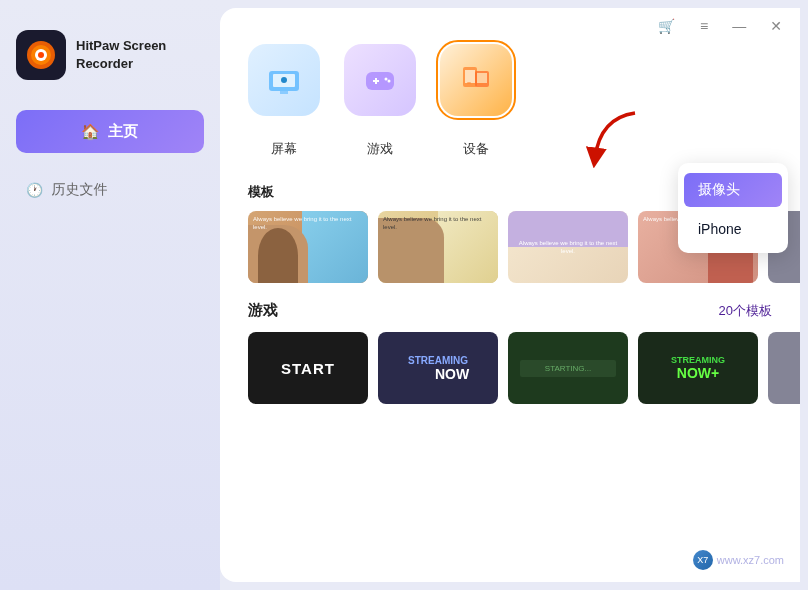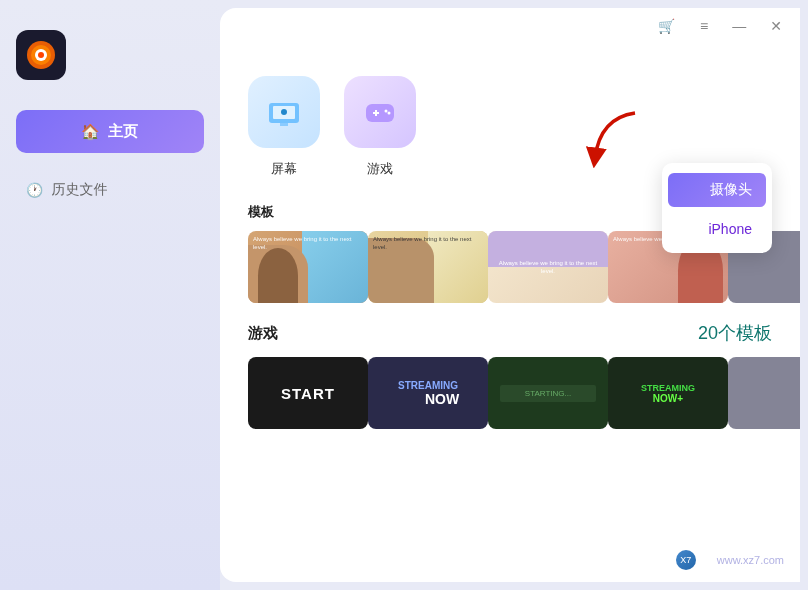--- a/index.html
+++ b/index.html
@@ -130,23 +130,22 @@
       display: flex;
       gap: 24px;
       padding: 0 28px;
       margin-bottom: 24px;
       align-items: flex-start;
     }
     .icon-item {
       display: flex;
       flex-direction: column;
       align-items: center;
-      gap: 12px;
-      cursor: pointer;
-      margin-top: 32px;
+      gap: 24px;
+      cursor: pointer;
     }
     .icon-box {
       width: 72px;
       height: 72px;
       border-radius: 18px;
       display: flex;
       align-items: center;
       justify-content: center;
       font-size: 32px;
     }
@@ -156,34 +155,33 @@
     .icon-box.orange2 { background: linear-gradient(135deg, #fff0d8, #ffb347); }
     .icon-label {
       font-size: 13px;
       color: #333;
       font-weight: 500;
     }
 
     
     .dropdown-menu {
       position: absolute;
-      right: 28px;
+      right: 12px;
       top: 155px;
       background: white;
       border-radius: 10px;
       box-shadow: 0 4px 20px rgba(0,0,0,0.15);
       padding: 6px 0;
       min-width: 110px;
       z-index: 20;
-      text-align: right;
     }
     .dropdown-item {
       padding: 10px 20px;
       font-size: 14px;
-      color: #6d28d9;
+      color: #0f172a;
       cursor: pointer;
       white-space: nowrap;
     }
     .dropdown-item.highlighted {
       background: linear-gradient(135deg, #7c6ef7, #a084f7);
       color: white;
       border-radius: 6px;
       margin: 4px 6px;
       padding: 8px 14px;
     }
@@ -195,27 +193,27 @@
       align-items: center;
       padding: 0 28px;
       margin-bottom: 12px;
     }
     .section-title {
       font-size: 15px;
       font-weight: 600;
       color: #222;
     }
     .section-count {
-      font-size: 18px;
-      color: #0f766e;
+      font-size: 13px;
+      color: #4c1d95;
     }
 
     .templates-scroll {
       display: flex;
-      gap: 0;
+      gap: 10px;
       padding: 0 28px;
       overflow: hidden;
     }
     .template-card {
       width: 120px;
       height: 72px;
       border-radius: 8px;
       overflow: hidden;
       flex-shrink: 0;
       position: relative;
@@ -282,21 +280,21 @@
 
     
     .watermark {
       position: absolute;
       bottom: 12px;
       right: 16px;
       font-size: 11px;
       color: rgba(100,100,200,0.5);
       display: flex;
       align-items: center;
-      gap: 21px;
+      gap: 4px;
     }
     .watermark-icon {
       width: 20px;
       height: 20px;
       border-radius: 50%;
       background: linear-gradient(135deg, #4488cc, #2266aa);
       display: flex;
       align-items: center;
       justify-content: center;
       color: white;
@@ -310,20 +308,22 @@
   <div class="logo-area">
     <div class="logo-icon">
 
       <svg width="34" height="34" viewBox="0 0 34 34">
         <circle cx="17" cy="17" r="14" fill="#ff6600" opacity="0.9"></circle>
         <circle cx="17" cy="17" r="10" fill="#ff8800" opacity="0.8"></circle>
         <circle cx="17" cy="17" r="6" fill="white"></circle>
         <circle cx="17" cy="17" r="3" fill="#ff4400"></circle>
       </svg>
     </div>
+    <div class="logo-text">HitPaw
+Screen Recorder</div>
   </div>
 
   <button class="home-btn">
     <span>🏠</span>
     <span>主页</span>
   </button>
 
   <div class="history-item">
     <span>🕐</span>
     <span>历史文件</span>
@@ -360,20 +360,33 @@
           <rect x="12" y="19" width="6" height="2" fill="white"></rect>
           <rect x="14" y="17" width="2" height="6" fill="white"></rect>
           <circle cx="25" cy="18" r="1.5" fill="white"></circle>
           <circle cx="28" cy="20" r="1.5" fill="white"></circle>
         </svg>
       </div>
       <span class="icon-label">游戏</span>
     </div>
 
 
+    <div class="icon-item">
+      <div class="icon-box orange2" style="background: linear-gradient(135deg, #fff0d8, #ffb347); outline: 2px solid #ff8800; outline-offset: 2px;">
+        <svg width="38" height="38" viewBox="0 0 38 38">
+          <rect x="6" y="6" width="14" height="20" rx="2" fill="#ff8833" opacity="0.8"></rect>
+          <rect x="8" y="9" width="10" height="13" fill="#ffe0bb"></rect>
+          <rect x="18" y="10" width="14" height="16" rx="2" fill="#ff6622" opacity="0.7"></rect>
+          <rect x="20" y="12" width="10" height="10" fill="#ffd0a0"></rect>
+          <rect x="22" y="22" width="4" height="2" rx="1" fill="#ff8833" opacity="0.6"></rect>
+          <rect x="10" y="21" width="4" height="2" rx="1" fill="#ff8833" opacity="0.6"></rect>
+        </svg>
+      </div>
+      <span class="icon-label">设备</span>
+    </div>
   </div>
 
   <div style="position:absolute; right: 155px; top: 100px; z-index: 15; pointer-events:none;">
     <svg width="60" height="60" viewBox="0 0 60 60">
       <defs>
         <marker id="arrowhead" markerWidth="6" markerHeight="6" refX="3" refY="3" orient="auto">
           <polygon points="0 0, 6 3, 0 6" fill="#cc1100"></polygon>
         </marker>
       </defs>
       <path d="M 50 5 Q 15 10 10 50" stroke="#cc1100" stroke-width="3.5" fill="none" marker-end="url(#arrowhead)"></path>
@@ -444,21 +457,21 @@
           <span style="font-size:10px; font-weight:700; color:#88aaff;">STREAMING</span>
           <span style="font-size:14px; font-weight:900; color:white;padding-left:28px;">NOW</span>
         </div>
         <div class="template-card game-card-3">
           <div style="background: #2a4a2a; width:80%; padding:4px; border-radius:2px; text-align:center;">
             <div style="font-size:8px; color:#66aa66;">STARTING...</div>
           </div>
         </div>
         <div class="template-card game-card-4">
           <span style="font-size:9px; color:#44dd44;">STREAMING</span>
-          <span style="font-size:10px; color:#66ff44;">NOW+</span>
+          <span style="font-size:14px; color:#66ff44;">NOW+</span>
         </div>
         <div class="template-card more" style="background: rgba(50,50,80,0.6);">
           
         </div>
       </div>
     </div>
   </div>
 
   <div class="watermark">
     <div class="watermark-icon">X7</div>

